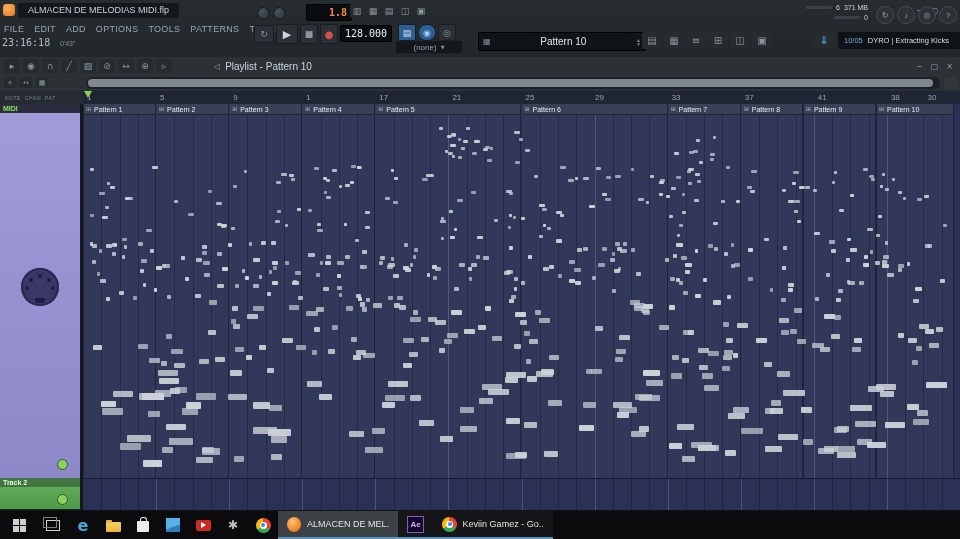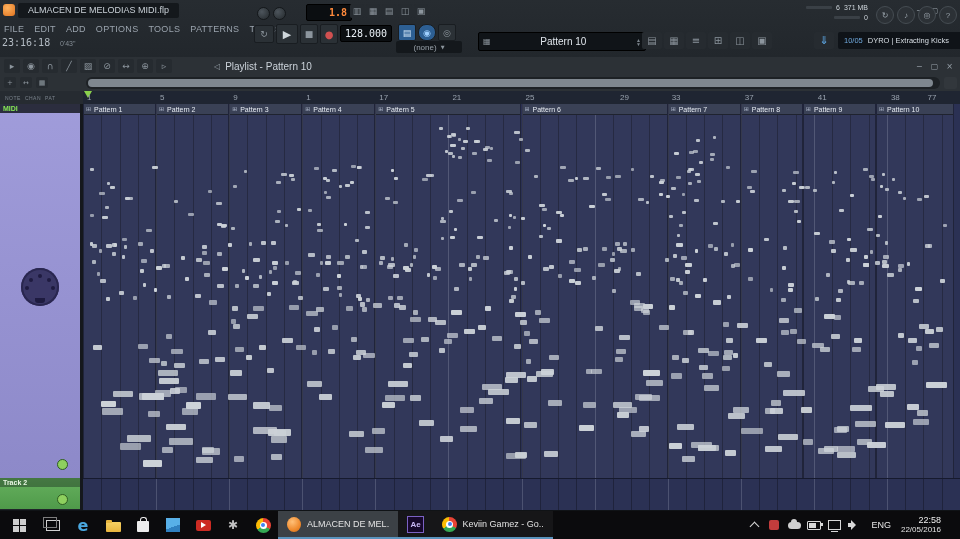--- a/index.html
+++ b/index.html
@@ -303,26 +303,26 @@
     </div>
   <div id="ruler">
     <div id="playhead"></div>
   <div class="ruler-num" style="left: 4px;">1</div>
       <div class="ruler-num" style="left: 77.0833px;">5</div>
       <div class="ruler-num" style="left: 150.167px;">9</div>
       <div class="ruler-num" style="left: 223.25px;">1</div>
       <div class="ruler-num" style="left: 296.333px;">17</div>
       <div class="ruler-num" style="left: 369.417px;">21</div>
       <div class="ruler-num" style="left: 442.5px;">25</div>
-      <div class="ruler-num" style="left: 537px;">29</div>
+      <div class="ruler-num" style="left: 512px;">29</div>
       <div class="ruler-num" style="left: 588.667px;">33</div>
       <div class="ruler-num" style="left: 661.75px;">37</div>
       <div class="ruler-num" style="left: 734.833px;">41</div>
       <div class="ruler-num" style="left: 807.917px;">38</div>
-      <div class="ruler-num" style="left: 844.458px;">77</div>
+      <div class="ruler-num" style="left: 844.458px;">30</div>
     </div>
 
   <div id="grid">
     <div id="gridlines">
         <div class="gl" style="left: 18.27px;"></div>
         <div class="gl" style="left: 36.54px;"></div>
         <div class="gl" style="left: 54.81px;"></div>
         <div class="gl strong" style="left: 73.08px;"></div>
         <div class="gl" style="left: 91.35px;"></div>
         <div class="gl" style="left: 109.63px;"></div>
@@ -1102,43 +1102,15 @@
         </div>
         <div class="task">
           <div class="ic ic-after-effects">Ae</div>
         </div>
         <div class="task">
           <div class="ic ic-chrome"></div>
           <div class="task-label">Keviin Gamez - Go...</div>
         </div>
       </div>
     <div id="tb-spacer"></div>
-    <div id="tray">
-      <div id="tray-icons" style="display:flex;gap:6px;align-items:center;">
-          <div class="tray-item">
-            <div class="ti ti-chevron-up"></div>
-          </div>
-          <div class="tray-item">
-            <div class="ti ti-radeon"></div>
-          </div>
-          <div class="tray-item">
-            <div class="ti ti-cloud"></div>
-          </div>
-          <div class="tray-item">
-            <div class="ti ti-battery"></div>
-          </div>
-          <div class="tray-item">
-            <div class="ti ti-network"></div>
-          </div>
-          <div class="tray-item">
-            <div class="ti ti-volume"></div>
-          </div>
-        </div>
-      <div id="tray-lang">ENG</div>
-      <div id="tray-clock">
-        <span id="tray-time">22:58</span>
-        <span id="tray-date">22/05/2016</span>
-      </div>
-      <div id="show-desktop"></div>
-    </div>
   </div>
 
 </div>
 
 </body></html>

